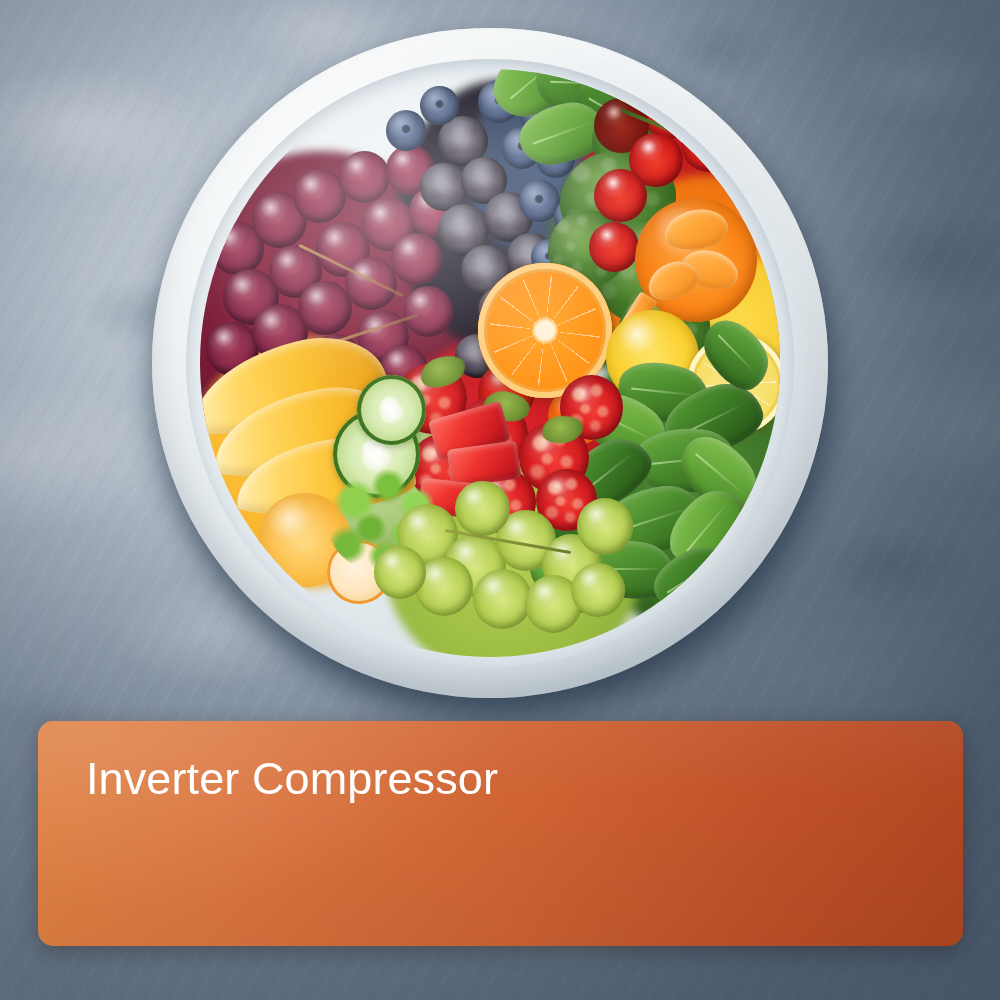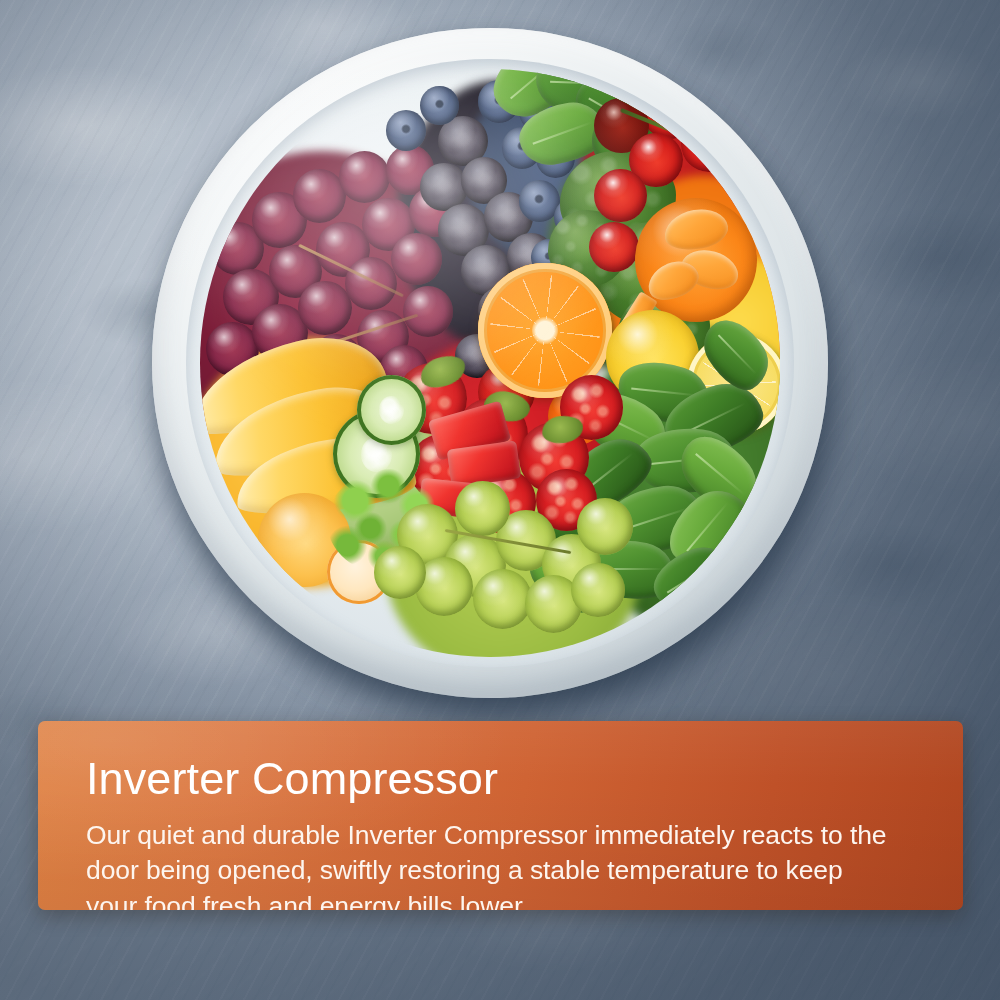--- a/index.html
+++ b/index.html
@@ -441,22 +441,22 @@
       radial-gradient(ellipse 70% 66% at 36% 30%, rgba(255,255,255,.1) 0%, rgba(0,0,0,0) 52%),
       radial-gradient(ellipse 88% 86% at 50% 52%, rgba(0,0,0,0) 62%, rgba(20,28,18,.3) 100%);
   }
 
   
   .card {
     position: absolute;
     left: 38px;
     top: 721px;
     width: 925px;
-    height: 189px;
-    border-radius: 7px;
+    height: 225px;
+    border-radius: 15px;
     background: linear-gradient(100deg, #df8143 0%, #db7640 22%, #cf6333 52%, #bf5128 78%, #b04620 100%);
     box-shadow: 0 6px 20px rgba(30,20,10,.3);
     overflow: hidden;
   }
   .card-sheen {
     position: absolute; inset: 0;
     background:
       radial-gradient(ellipse 70% 120% at 8% 10%, rgba(255,255,255,.1), rgba(255,255,255,0) 62%),
       linear-gradient(180deg, rgba(255,255,255,.05) 0%, rgba(0,0,0,0) 34%, rgba(0,0,0,.05) 100%);
   }
@@ -655,17 +655,16 @@
         <div class="food-shade"></div>
       </div>
     </div>
     <div class="gloss" style="inset:0;"></div>
   </div>
 
   <div class="card">
     <div class="card-sheen"></div>
     <div class="card-body">
       <h1 class="card-title">Inverter Compressor</h1>
-      <p class="card-desc">Our quiet and durable Inverter Compressor immediately reacts to the door being opened, swiftly restoring a stable temperature to keep your food fresh and energy bills lower.</p>
     </div>
   </div>
 
 </div>
 
 </body></html>

